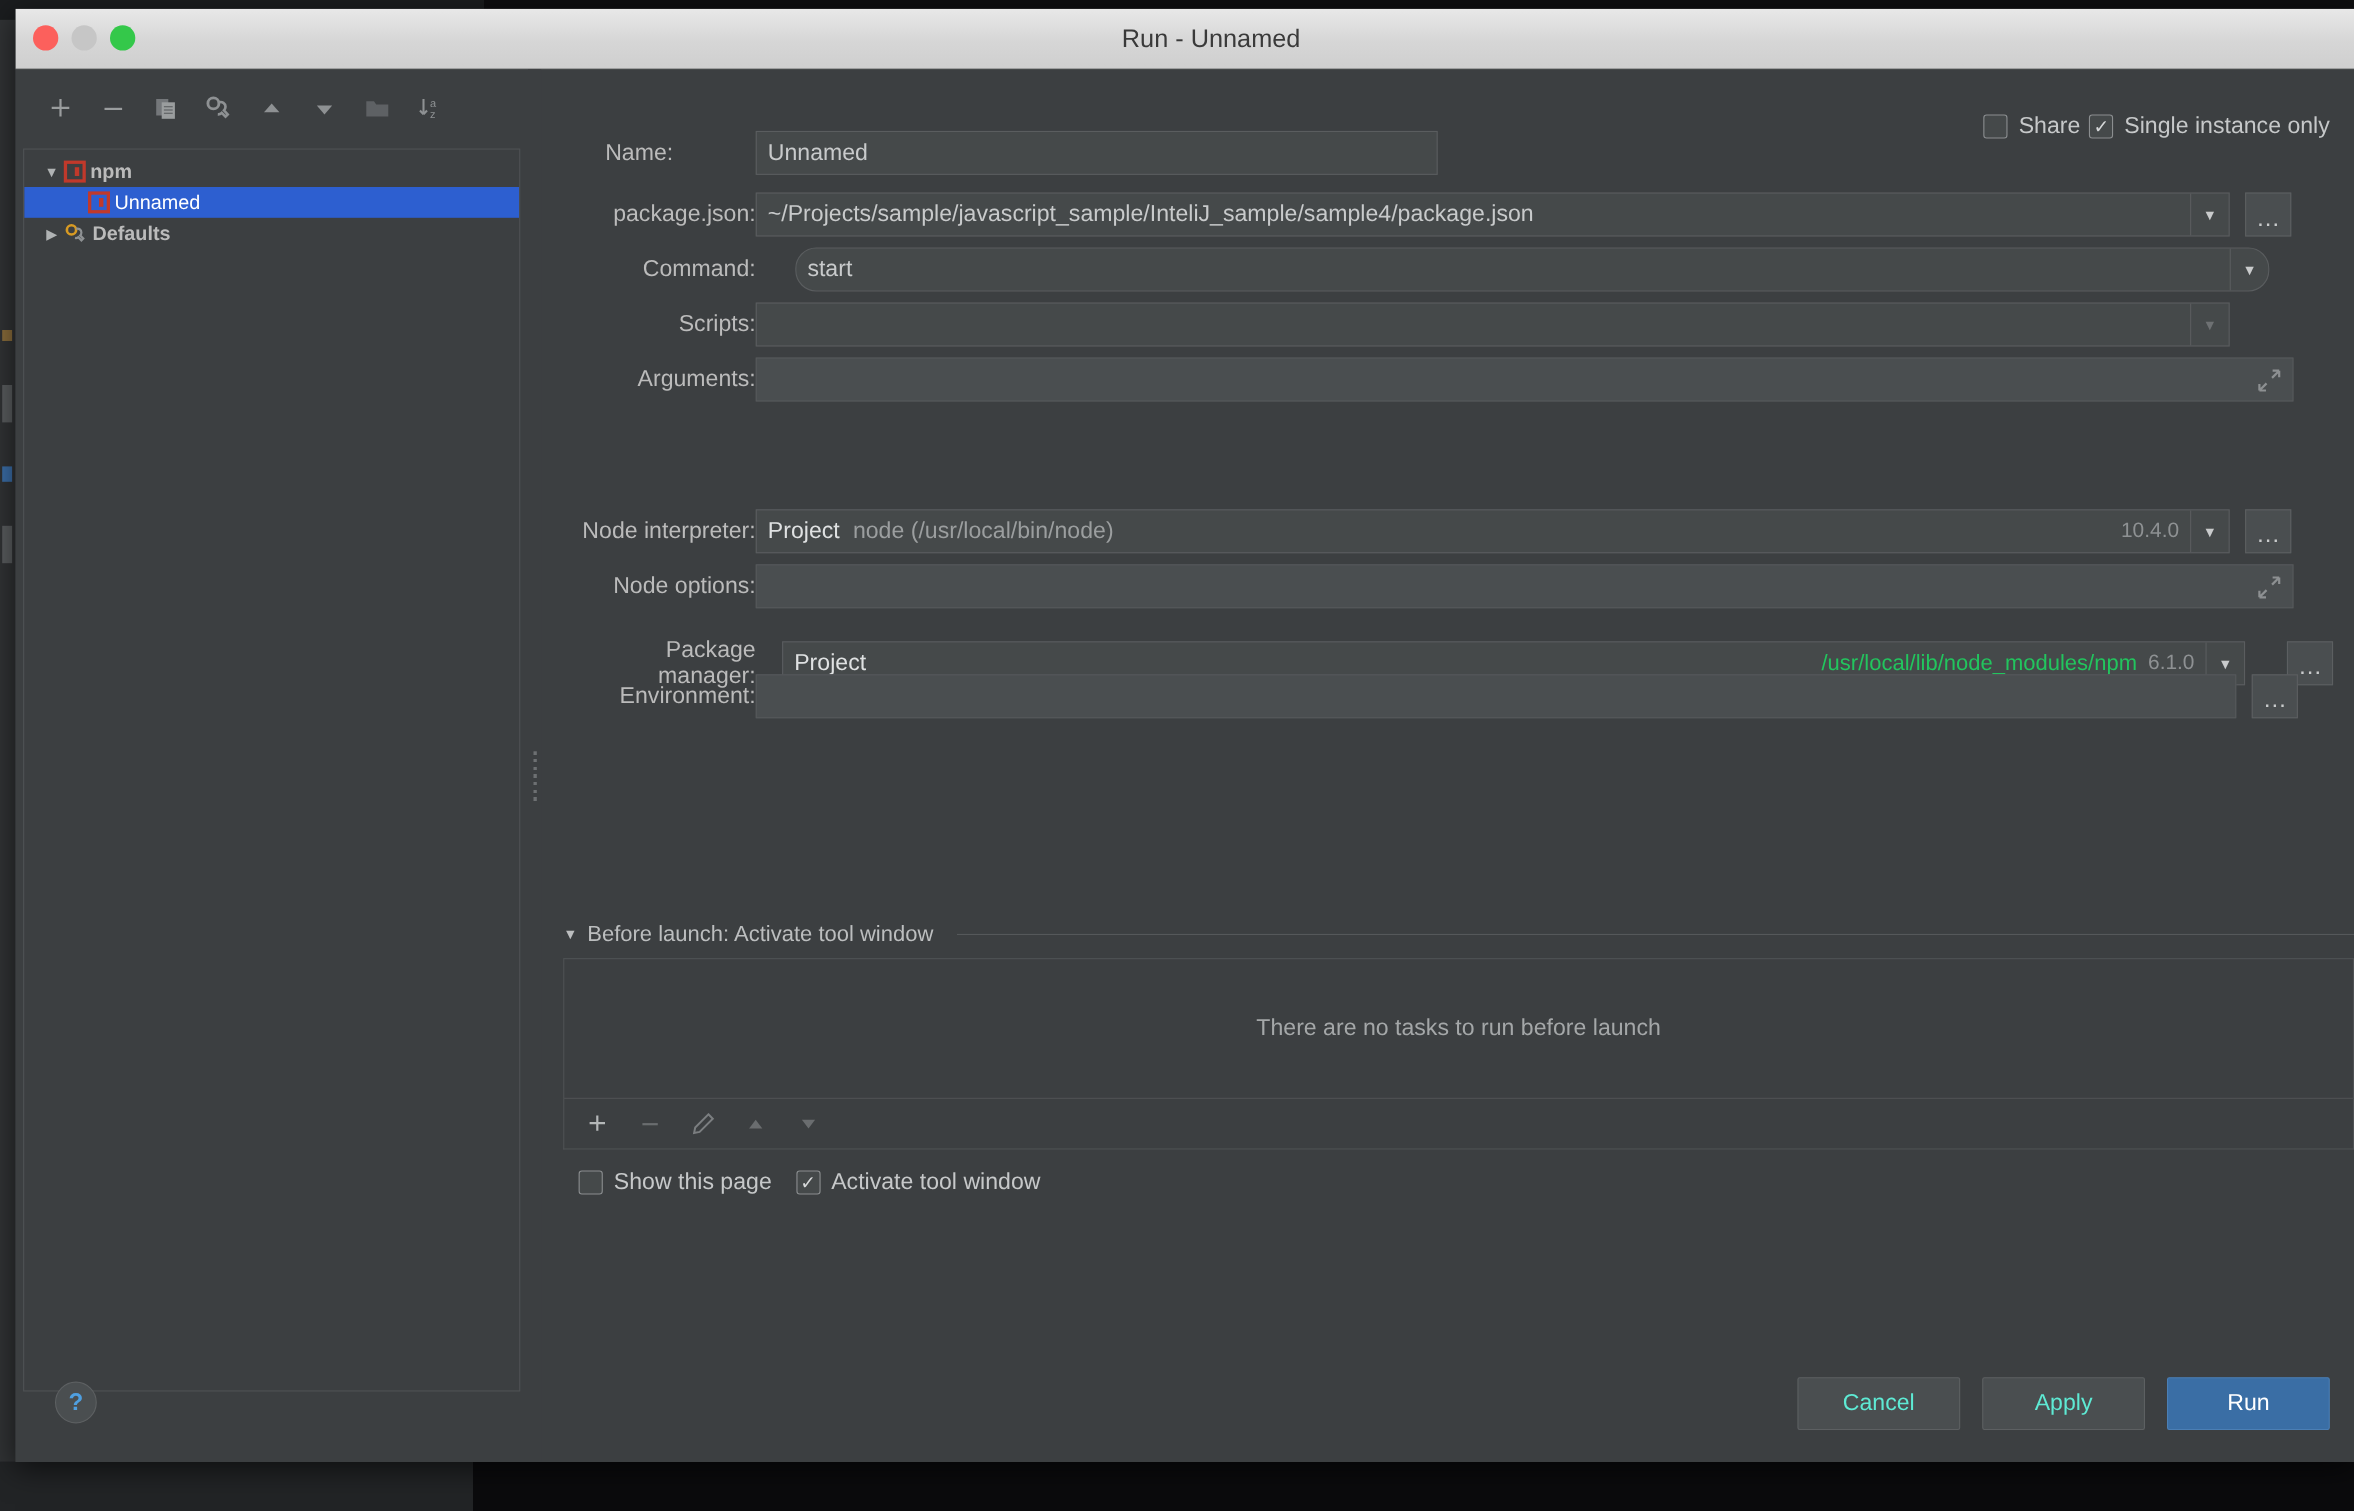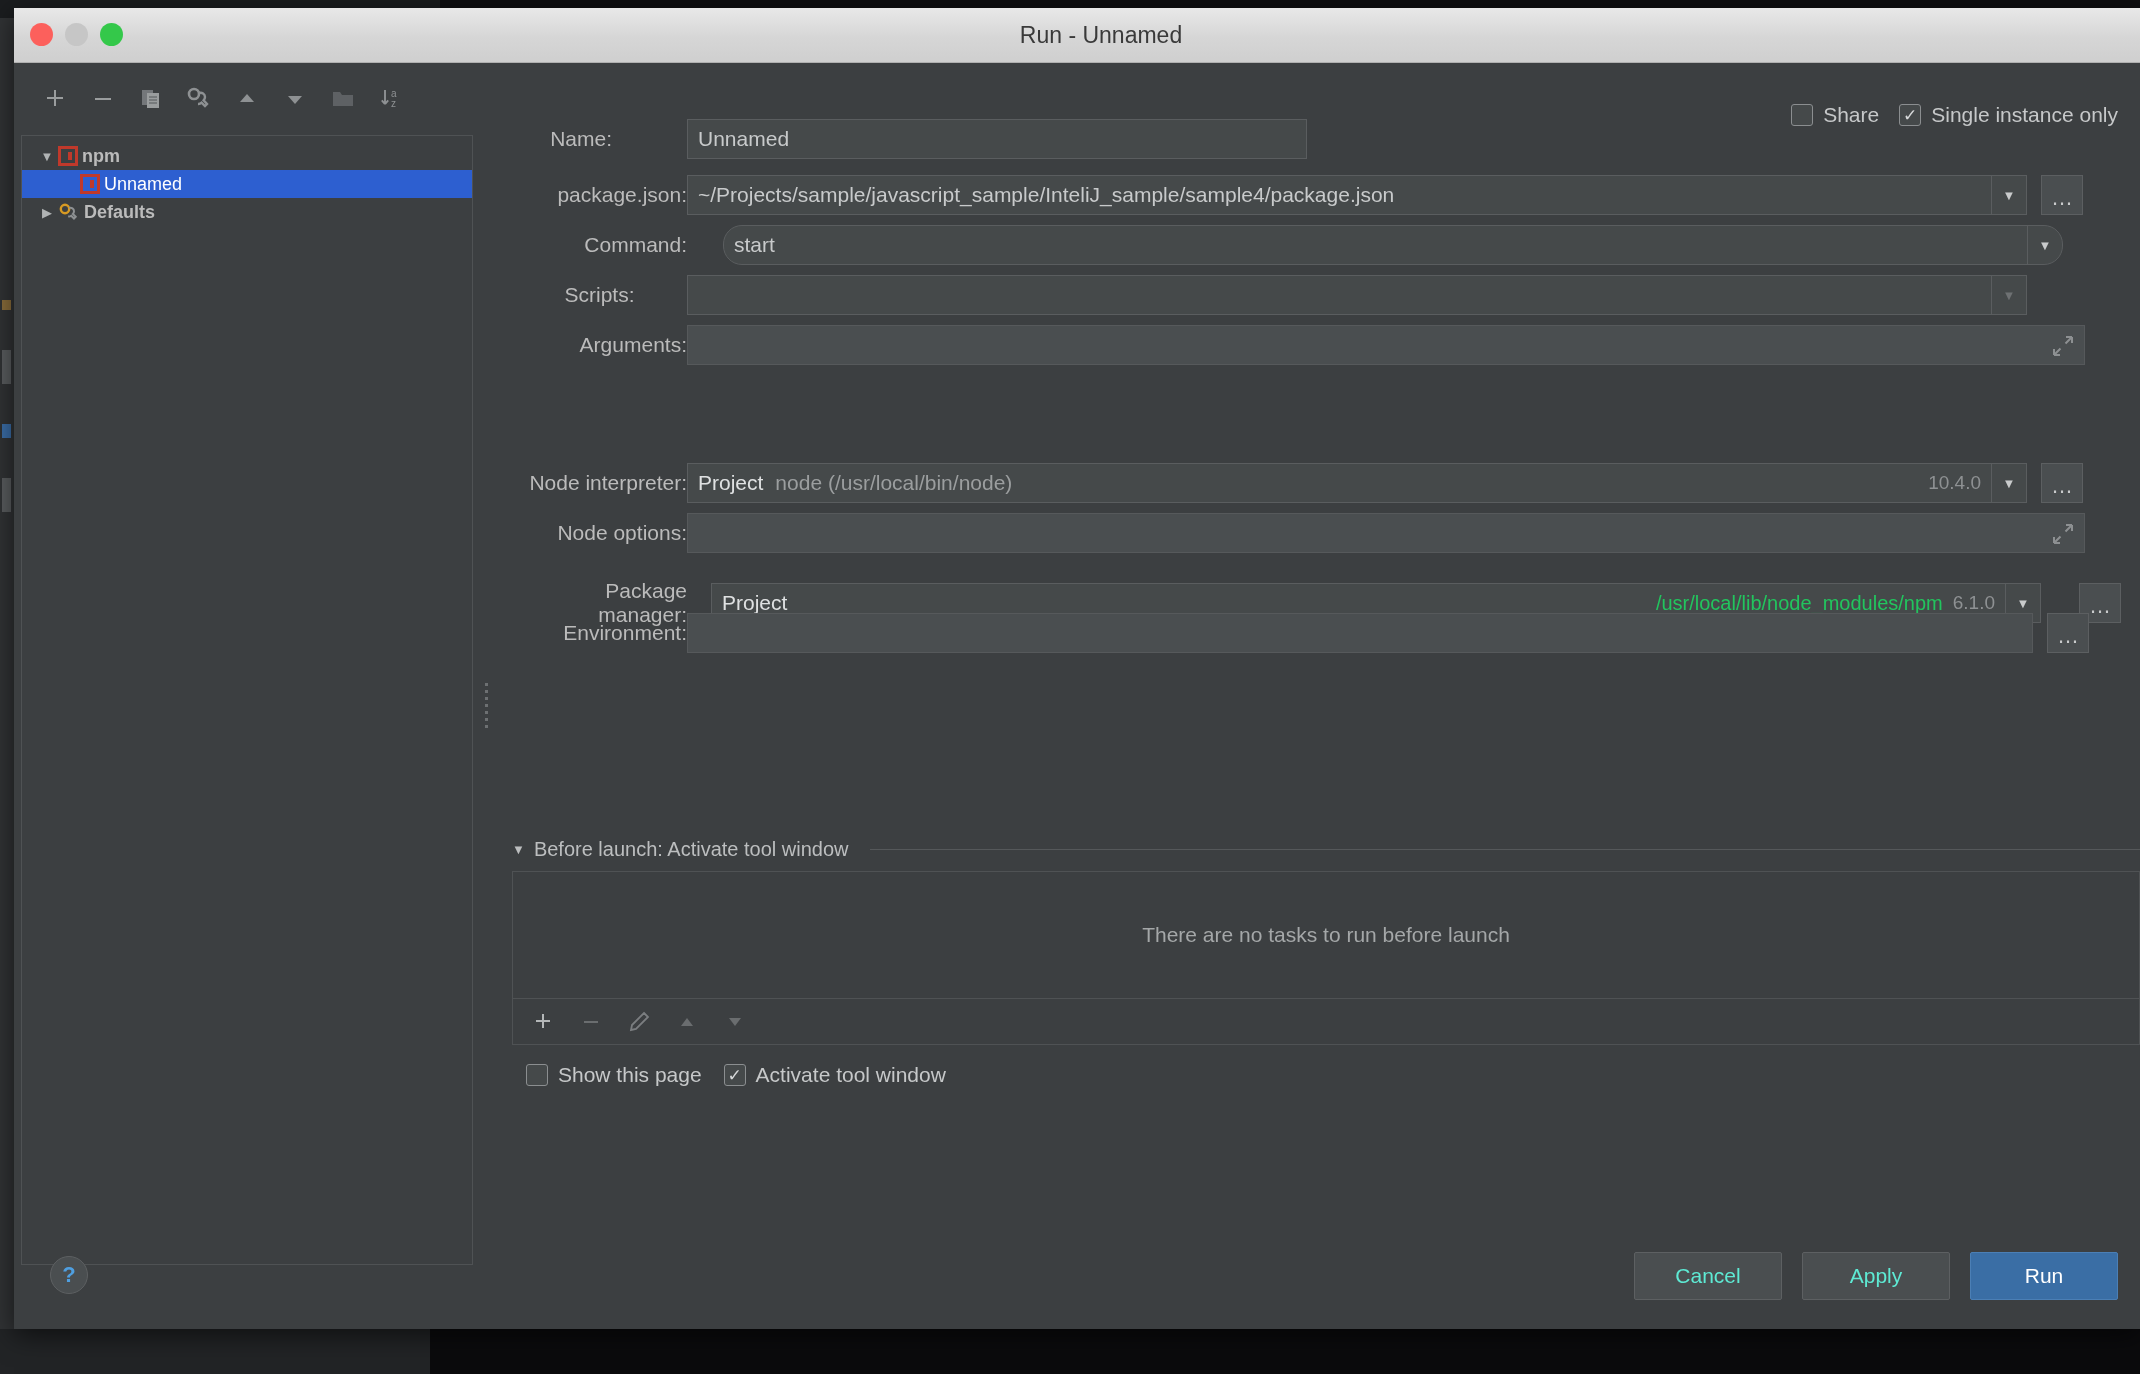--- a/index.html
+++ b/index.html
@@ -280,21 +280,21 @@
     color: #8d9092;
   }
 
   
   #hdr-checks {
     position: absolute;
     right: 22px;
     top: 40px;
     display: flex;
     align-items: flex-start;
-    gap: 20px;
+    gap: 8px;
     font-size: 21px;
     color: #c6c8c9;
   }
   .cbx {
     display: inline-flex;
     align-items: center;
     gap: 10px;
   }
   .box {
     width: 22px; height: 22px;
@@ -565,21 +565,21 @@
 
       <div class="row" style="left:20px; top:154px;gap:36px;">
         <span class="lbl" style="width:175px;">Command:</span>
         <div class="field" style="width:1340px; padding:0;border-radius:19px;">
           <span style="flex:1; padding-left:10px;">start</span>
           <span class="combo-arrow">▼</span>
         </div>
       </div>
 
       <div class="row" style="left:20px; top:204px;">
-        <span class="lbl" style="width:175px;text-align:center;">Scripts:</span>
+        <span class="lbl" style="width:175px;">Scripts:</span>
         <div class="field" style="width:1340px; padding:0;">
           <span style="flex:1; padding-left:10px;"></span>
           <span class="combo-arrow dim">▼</span>
         </div>
       </div>
 
       <div class="row" style="left:20px; top:254px;">
         <span class="lbl" style="width:175px;">Arguments:</span>
         <div class="field plain" style="width:1398px; position:relative;">
           <span></span>

